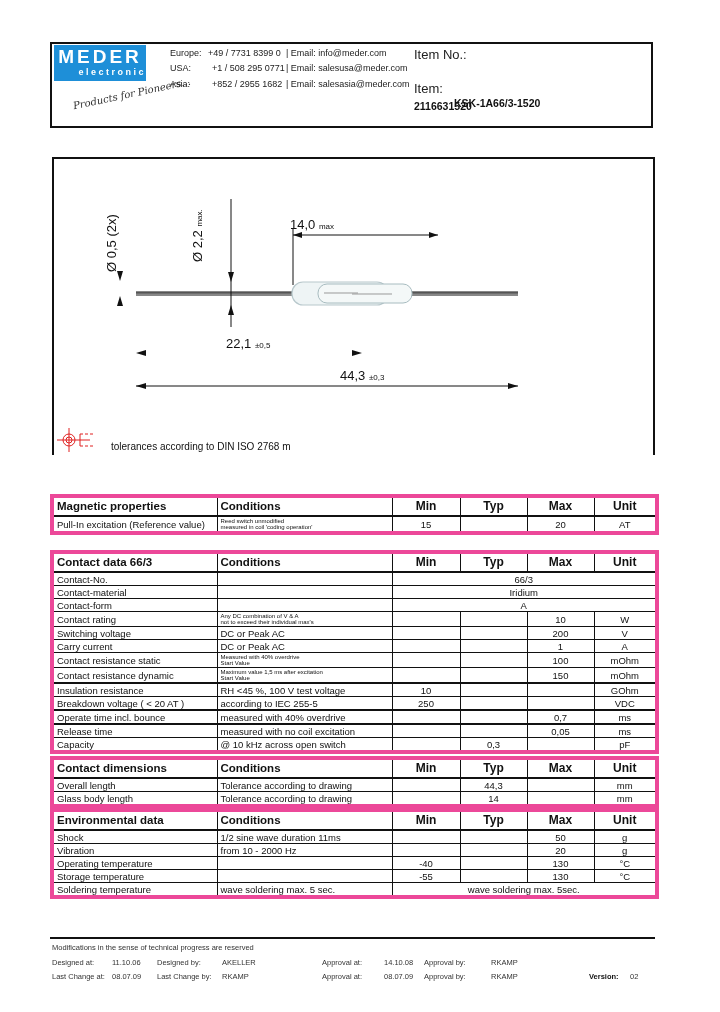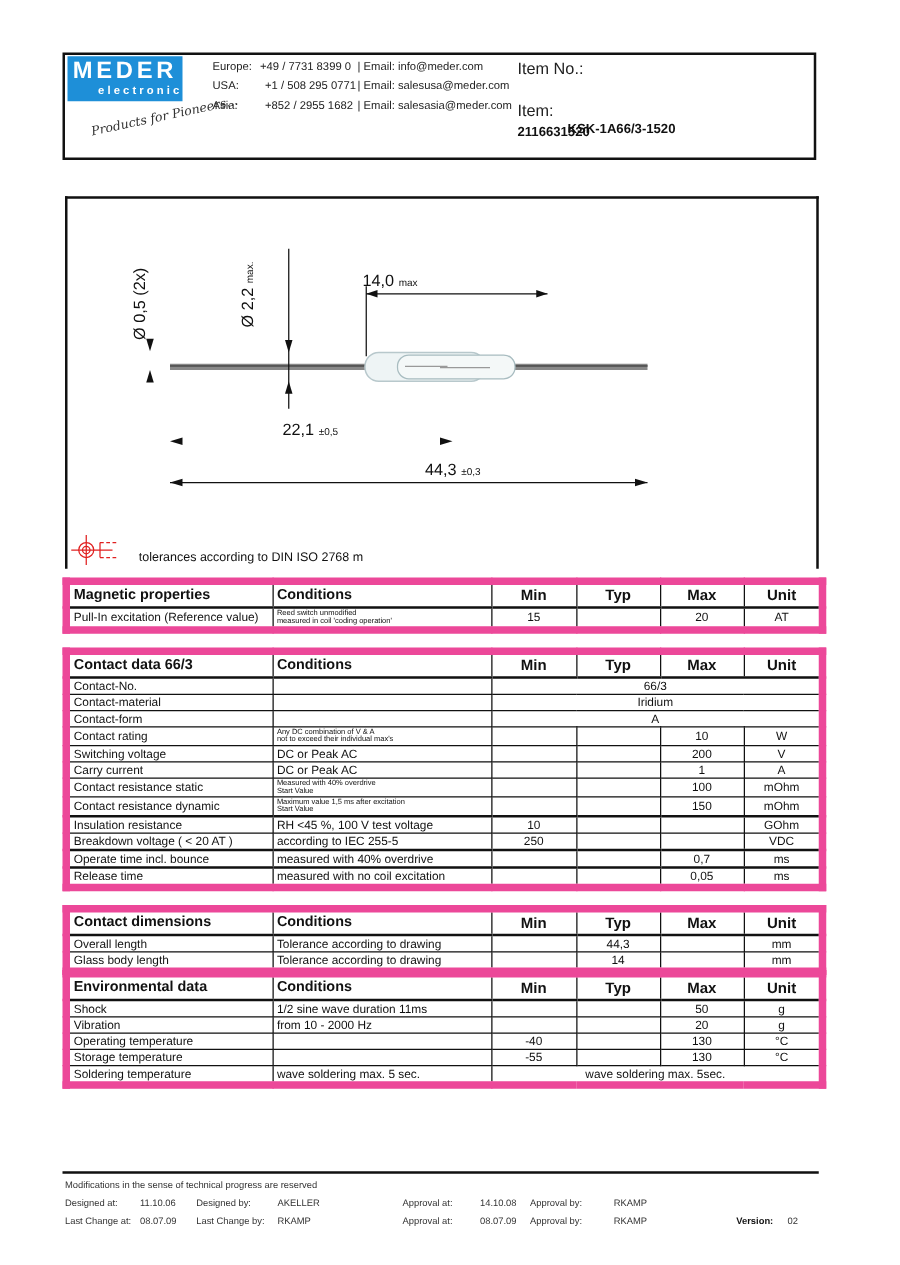--- a/index.html
+++ b/index.html
@@ -12,21 +12,21 @@
   .slogan { left:72px; top:88px; font-family:"DejaVu Serif", serif; font-style:italic; font-size:10px; color:#333; transform:rotate(-12deg); }
   .contact-line { font-size:9px; color:#222; }
   .item-label { font-size:13px; color:#222; }
   .item-value { font-size:10.5px; font-weight:bold; color:#111; }
 
   .drawing-box { left:52px; top:157px; width:603px; height:298px; border:2px solid #111; border-bottom:none; box-sizing:border-box; }
   .dim-text { font-size:13px; color:#111; }
   .small { font-size:8px; }
   .tol-text { font-size:10px; color:#111; }
 
-  table.spec { position:absolute; left:50px; width:605px; border-collapse:collapse; border:6px solid #ec4899; table-layout:fixed; }
+  table.spec { position:absolute; left:50px; width:605px; border-collapse:collapse; border:4px solid #ec4899; table-layout:fixed;margin-top:32px; }
   table.spec td { border:1px solid #111; padding:0 3px; font-size:9.5px; height:12px; line-height:11px; white-space:nowrap; overflow:hidden; }
   table.spec tr.head td { font-weight:bold; font-size:11.5px; height:17px; border-bottom:2px solid #111; }
   table.spec tr.head td.c { text-align:center; font-size:12px; }
   table.spec td.c { text-align:center; }
   table.spec td.tiny { font-size:6px; line-height:6px; }
   table.spec tr.thick td { border-top:2px solid #111; }
   table.spec tr.tall td { height:14px; }
 
   .footer-line { left:50px; top:937px; width:605px; height:2px; background:#111; }
   .footer-text { font-size:7.5px; color:#333; }
@@ -245,20 +245,28 @@
     <td class="c">ms</td>
   </tr>
   <tr class="thick">
     <td>Release time</td>
     <td>measured with no coil excitation</td>
     <td class="c"></td>
     <td class="c"></td>
     <td class="c">0,05</td>
     <td class="c">ms</td>
   </tr>
+  <tr>
+    <td>Capacity</td>
+    <td>@ 10 kHz across open switch</td>
+    <td class="c"></td>
+    <td class="c">0,3</td>
+    <td class="c"></td>
+    <td class="c">pF</td>
+  </tr>
 </tbody>
   </table>
 
 <table class="spec" style="top:724px;">
   <colgroup>
       <col style="width:165px">
       <col style="width:175px">
       <col style="width:68px">
       <col style="width:67px">
       <col style="width:67px">

